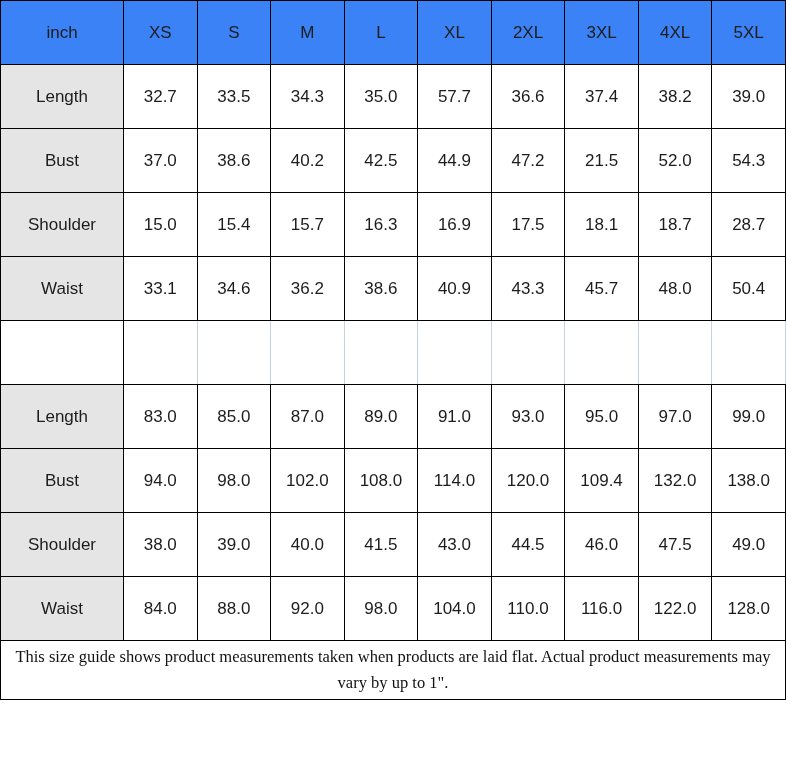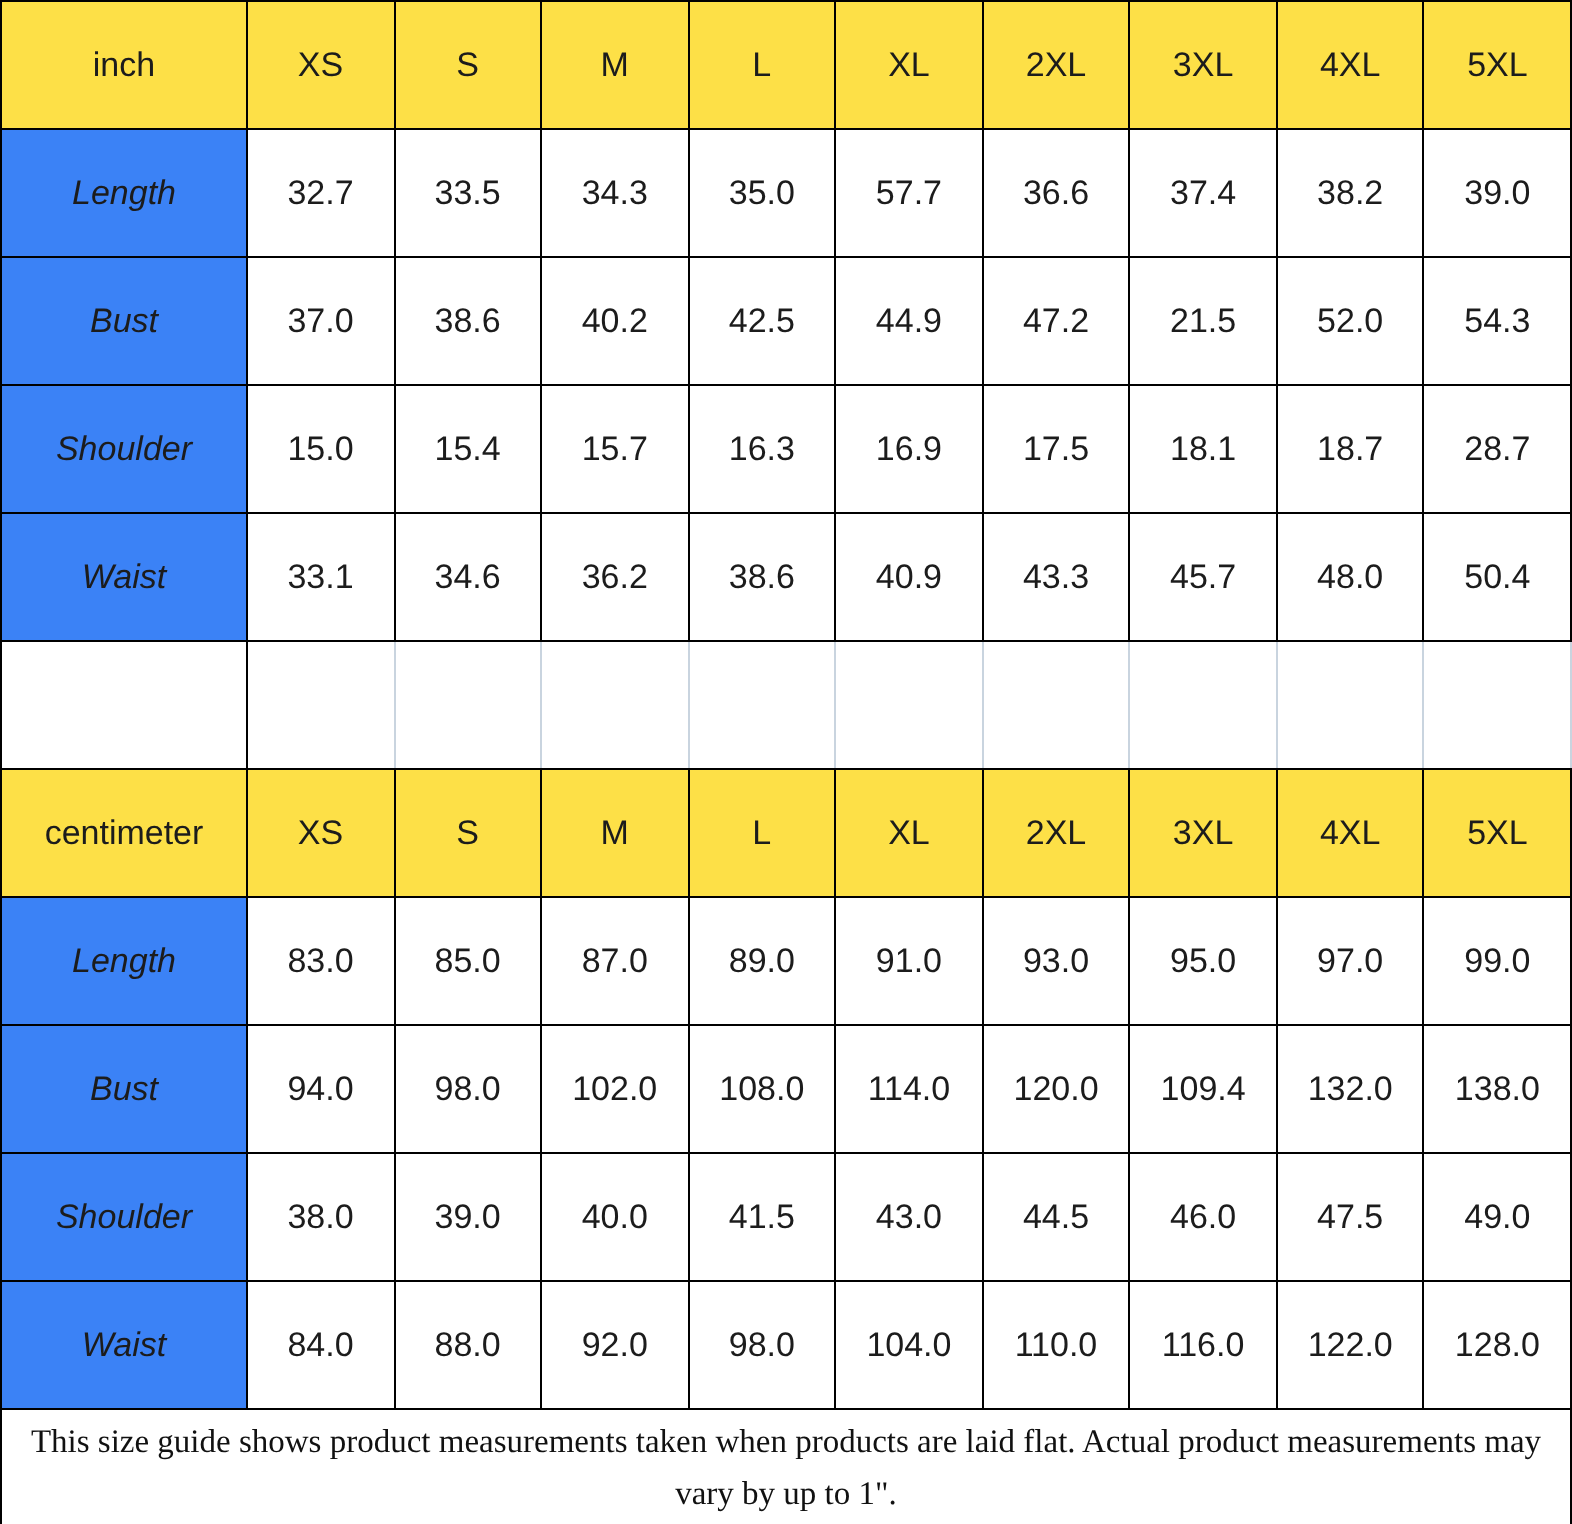--- a/index.html
+++ b/index.html
@@ -24,25 +24,24 @@
     text-align: center;
     vertical-align: middle;
     font-size: 17px;
     font-weight: 400;
     color: #1c1c1c;
     height: 63px;
     padding: 0;
     overflow: hidden;
   }
   tr.unit-header th {
-    background: #fde047;
+    background: #3b82f6;
   }
   th.row-label {
-    background: #3b82f6;
-    font-style: italic;
+    background: #e5e5e5;
   }
   td.value-cell {
     background: #ffffff;
   }
   tr.spacer-row td {
     background: #ffffff;
     border-top: 1px solid #000000;
     border-bottom: 1px solid #000000;
     border-left: 1px solid #c9d4df;
     border-right: 1px solid #c9d4df;
@@ -144,32 +143,20 @@
         <td></td>
         <td></td>
         <td></td>
         <td></td>
         <td></td>
         <td></td>
         <td></td>
         <td></td>
         <td></td>
       </tr>
-      <tr class="unit-header">
-        <th>centimeter</th>
-        <th>XS</th>
-        <th>S</th>
-        <th>M</th>
-        <th>L</th>
-        <th>XL</th>
-        <th>2XL</th>
-        <th>3XL</th>
-        <th>4XL</th>
-        <th>5XL</th>
-      </tr>
       <tr>
         <th class="row-label">Length</th>
         <td class="value-cell">83.0</td>
         <td class="value-cell">85.0</td>
         <td class="value-cell">87.0</td>
         <td class="value-cell">89.0</td>
         <td class="value-cell">91.0</td>
         <td class="value-cell">93.0</td>
         <td class="value-cell">95.0</td>
         <td class="value-cell">97.0</td>

